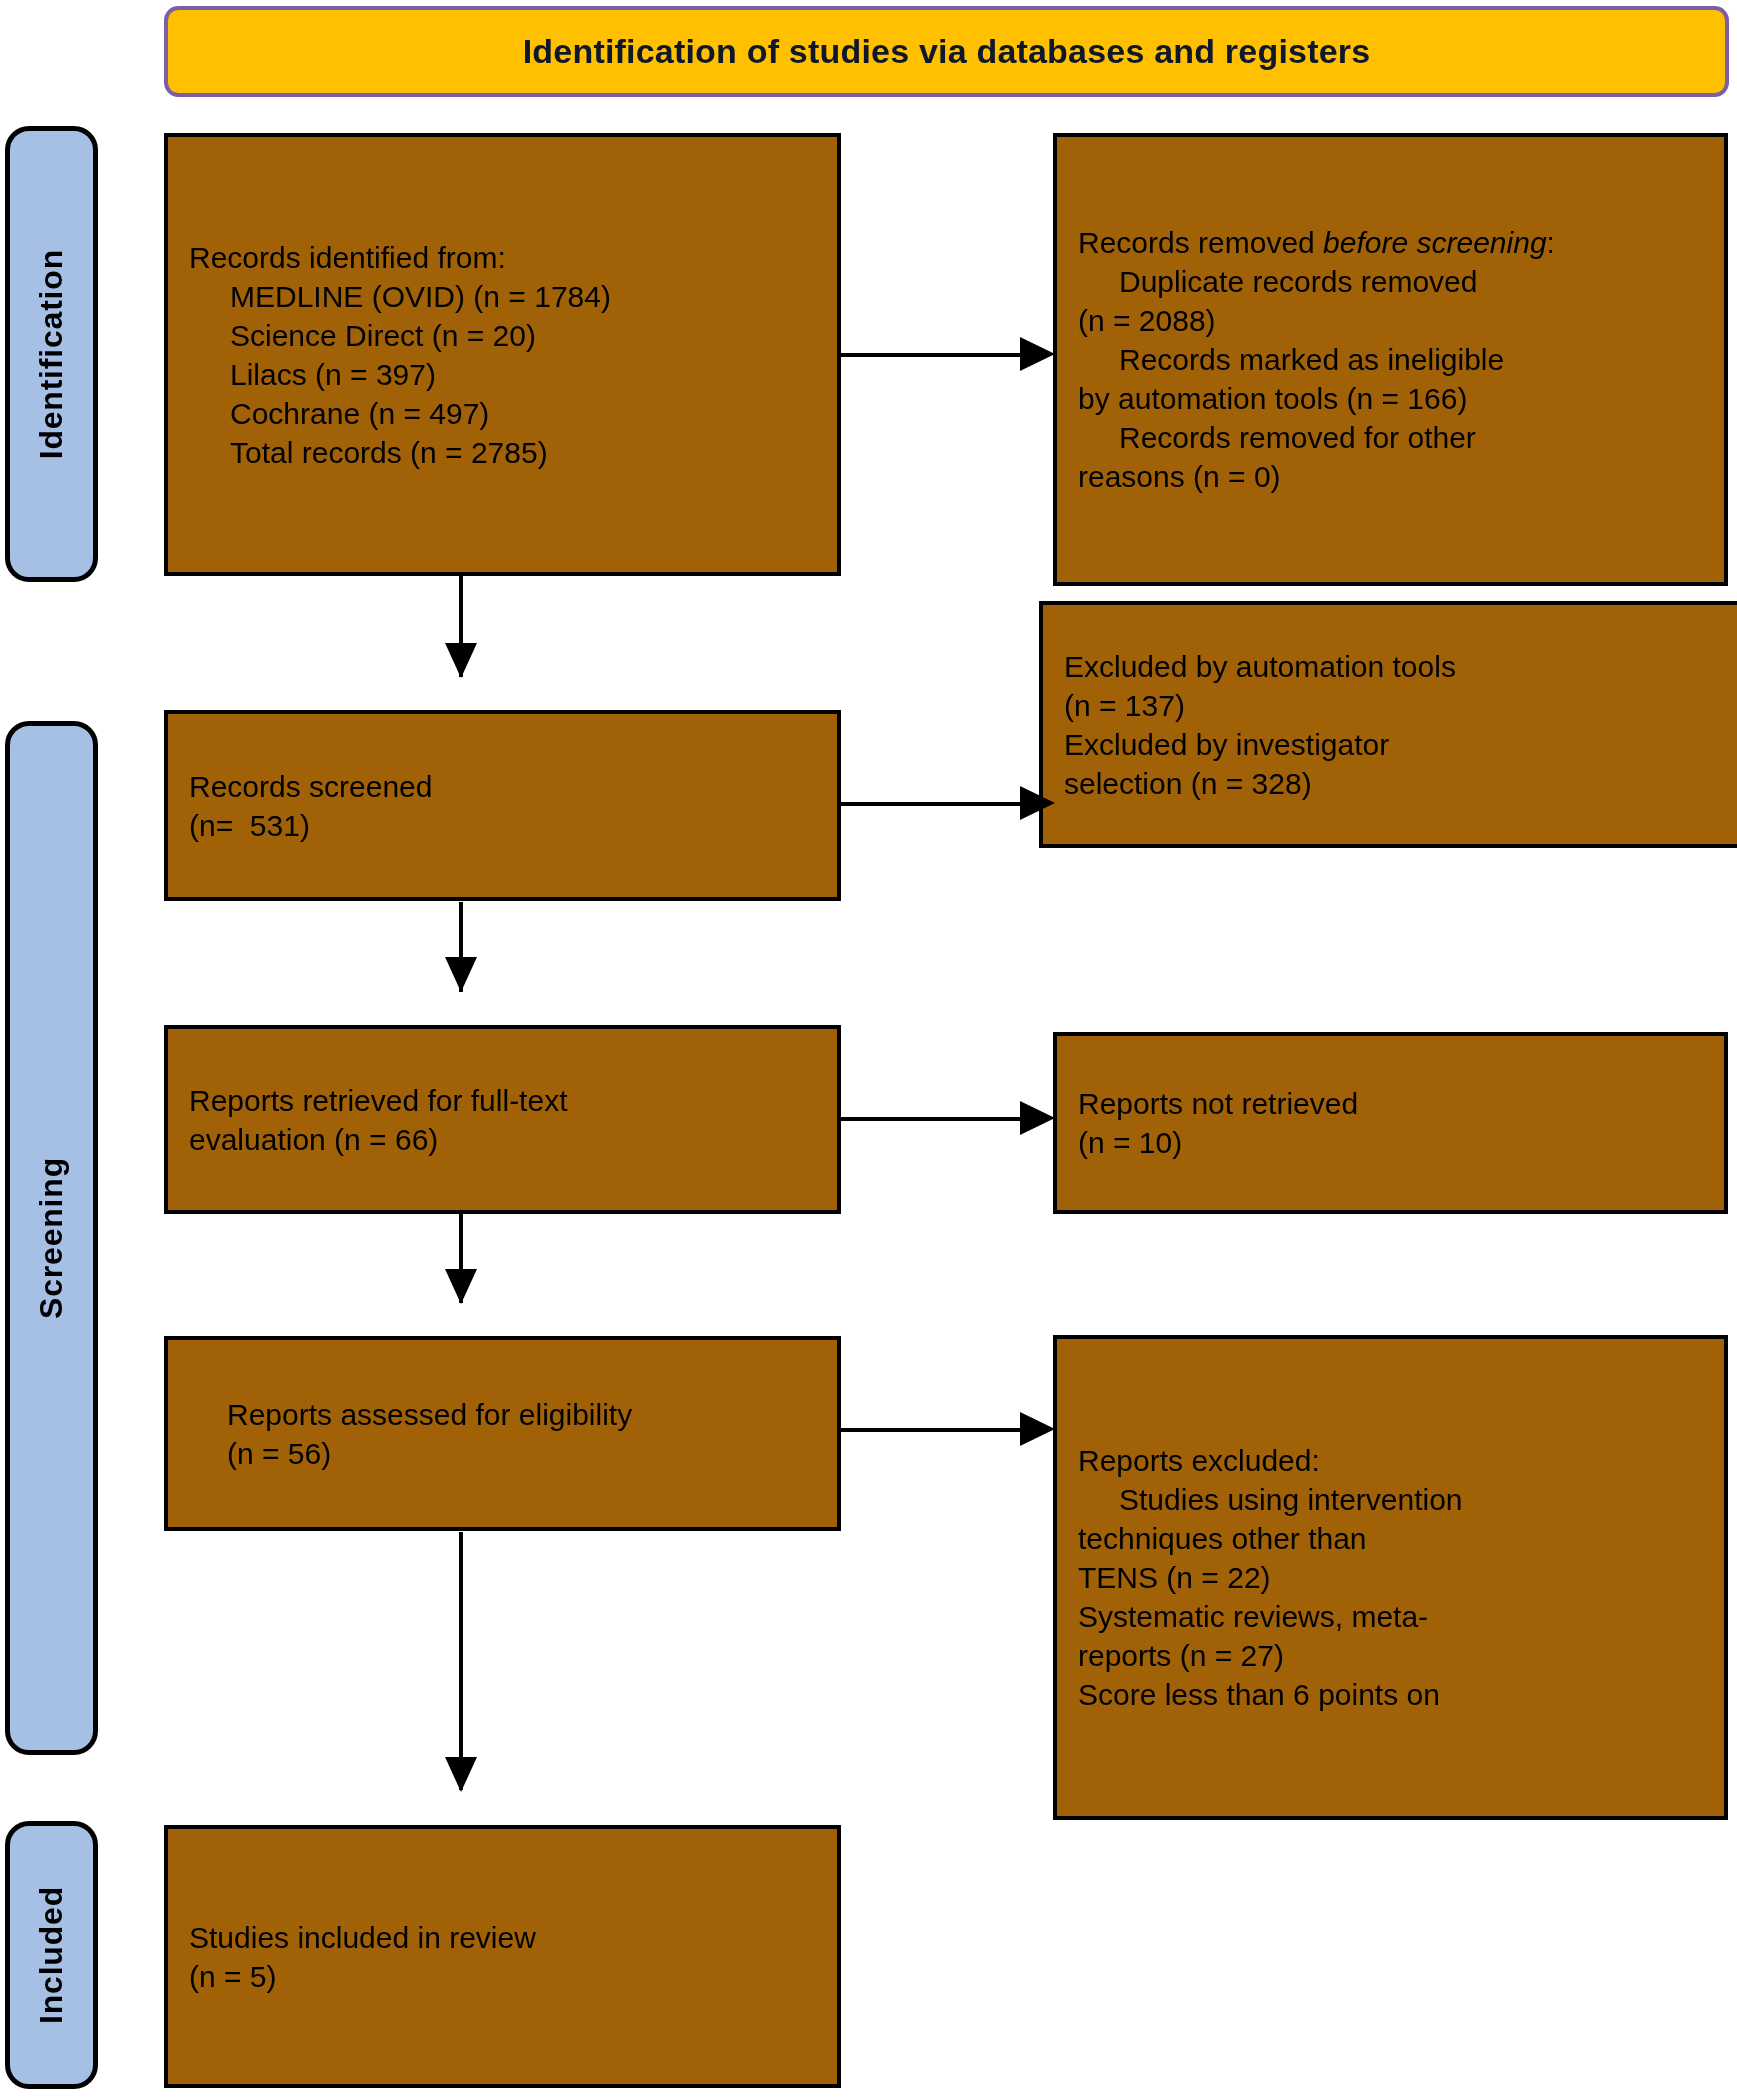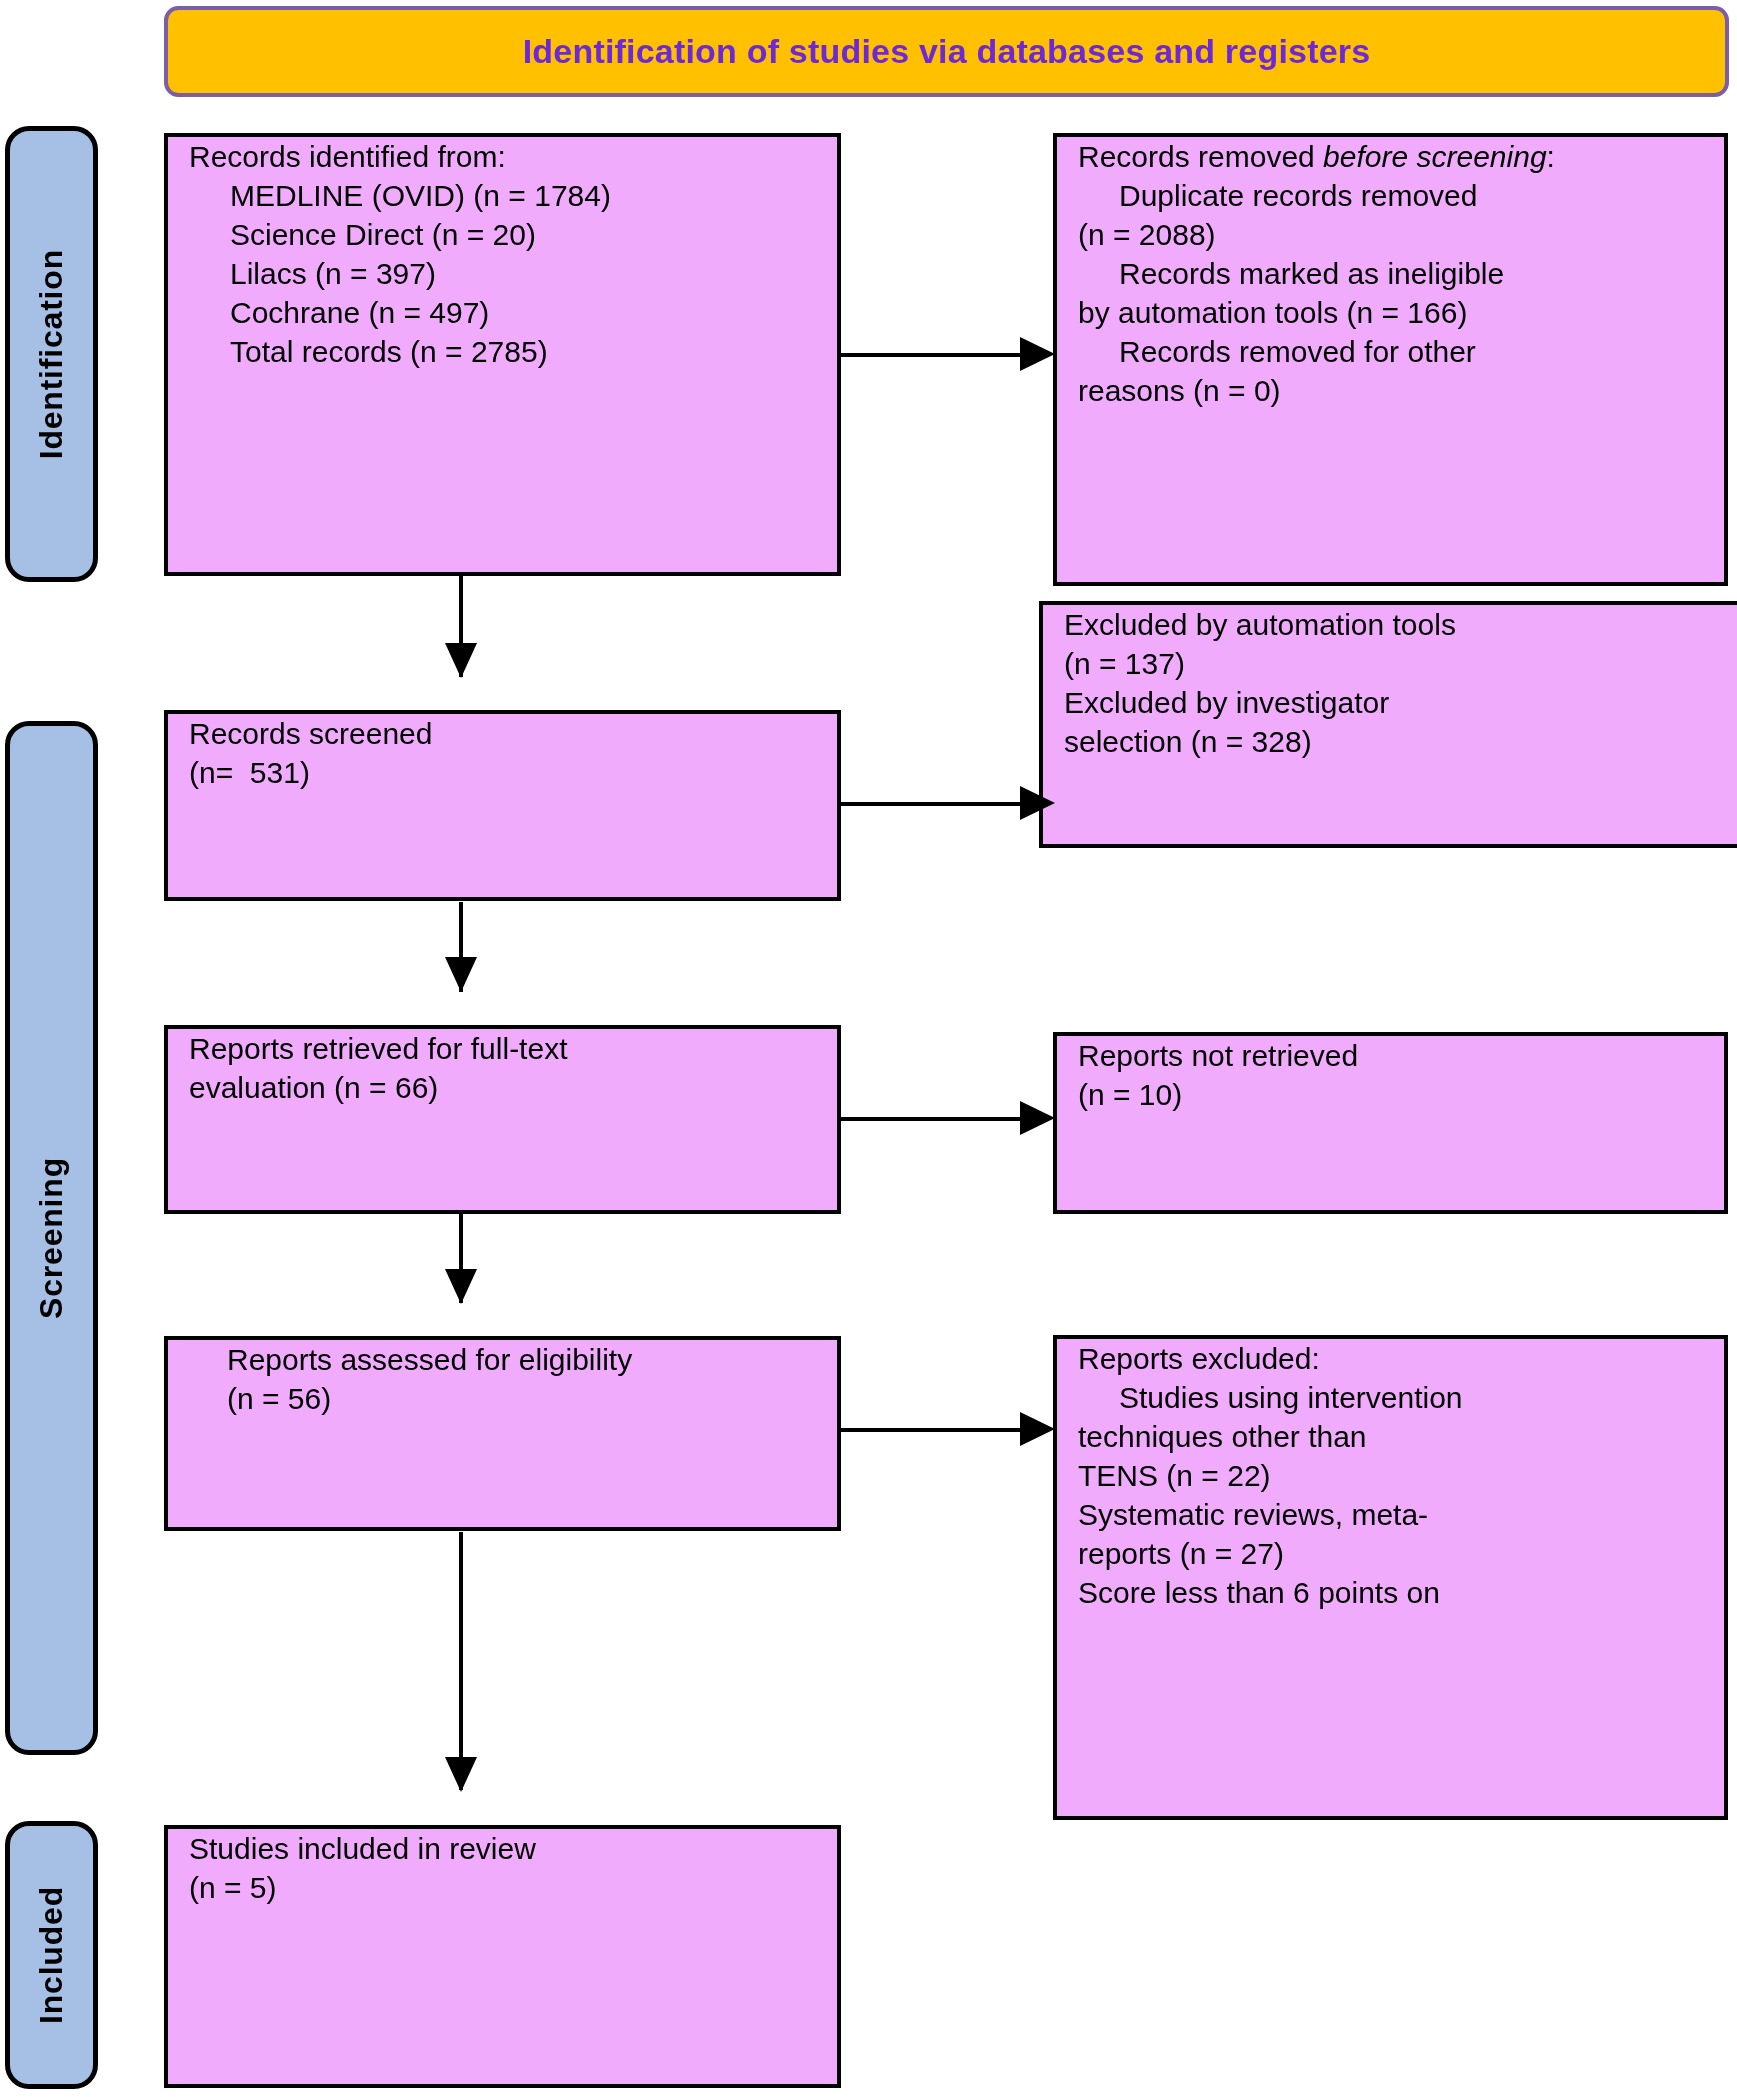--- a/index.html
+++ b/index.html
@@ -31,21 +31,21 @@
     border: 4.8px solid #7B5EA7;
     border-radius: 14.4px;
     display: flex;
     align-items: center;
     justify-content: center;
   }
   .banner-title {
     font-size: 34px;
     font-weight: bold;
     letter-spacing: 0.2px;
-    color: #6d28d9;
+    color: #0f172a;
     text-align: center;
     white-space: nowrap;
   }
 
   
   .stage-rail {
     position: absolute;
     background: #A5BFE5;
     border: 5.6px solid #000000;
     border-radius: 24px;
@@ -62,25 +62,25 @@
     color: #000000;
     white-space: nowrap;
   }
   #rail-identification { left: 4.8px;  top: 126px;  width: 93px; height: 456px; }
   #rail-screening      { left: 4.8px;  top: 721px;  width: 93px; height: 1034px; }
   #rail-included       { left: 4.8px;  top: 1821px; width: 93px; height: 268px; }
 
   
   .flow-box {
     position: absolute;
-    background: #f0abfc;
+    background: #a16207;
     border: 4.8px solid #000000;
     display: flex;
     flex-direction: column;
-    justify-content: flex-start;
+    justify-content: center;
   }
   .flow-box .box-text {
     font-size: 30px;
     line-height: 1.30;
     color: #000000;
     padding: 0 21px;
   }
   .flow-box .box-text .ln { display: block; white-space: pre; }
   .flow-box .box-text .ind { display: block; white-space: pre; padding-left: 41px; }
   .flow-box .box-text .hang { display: block; white-space: normal; }

